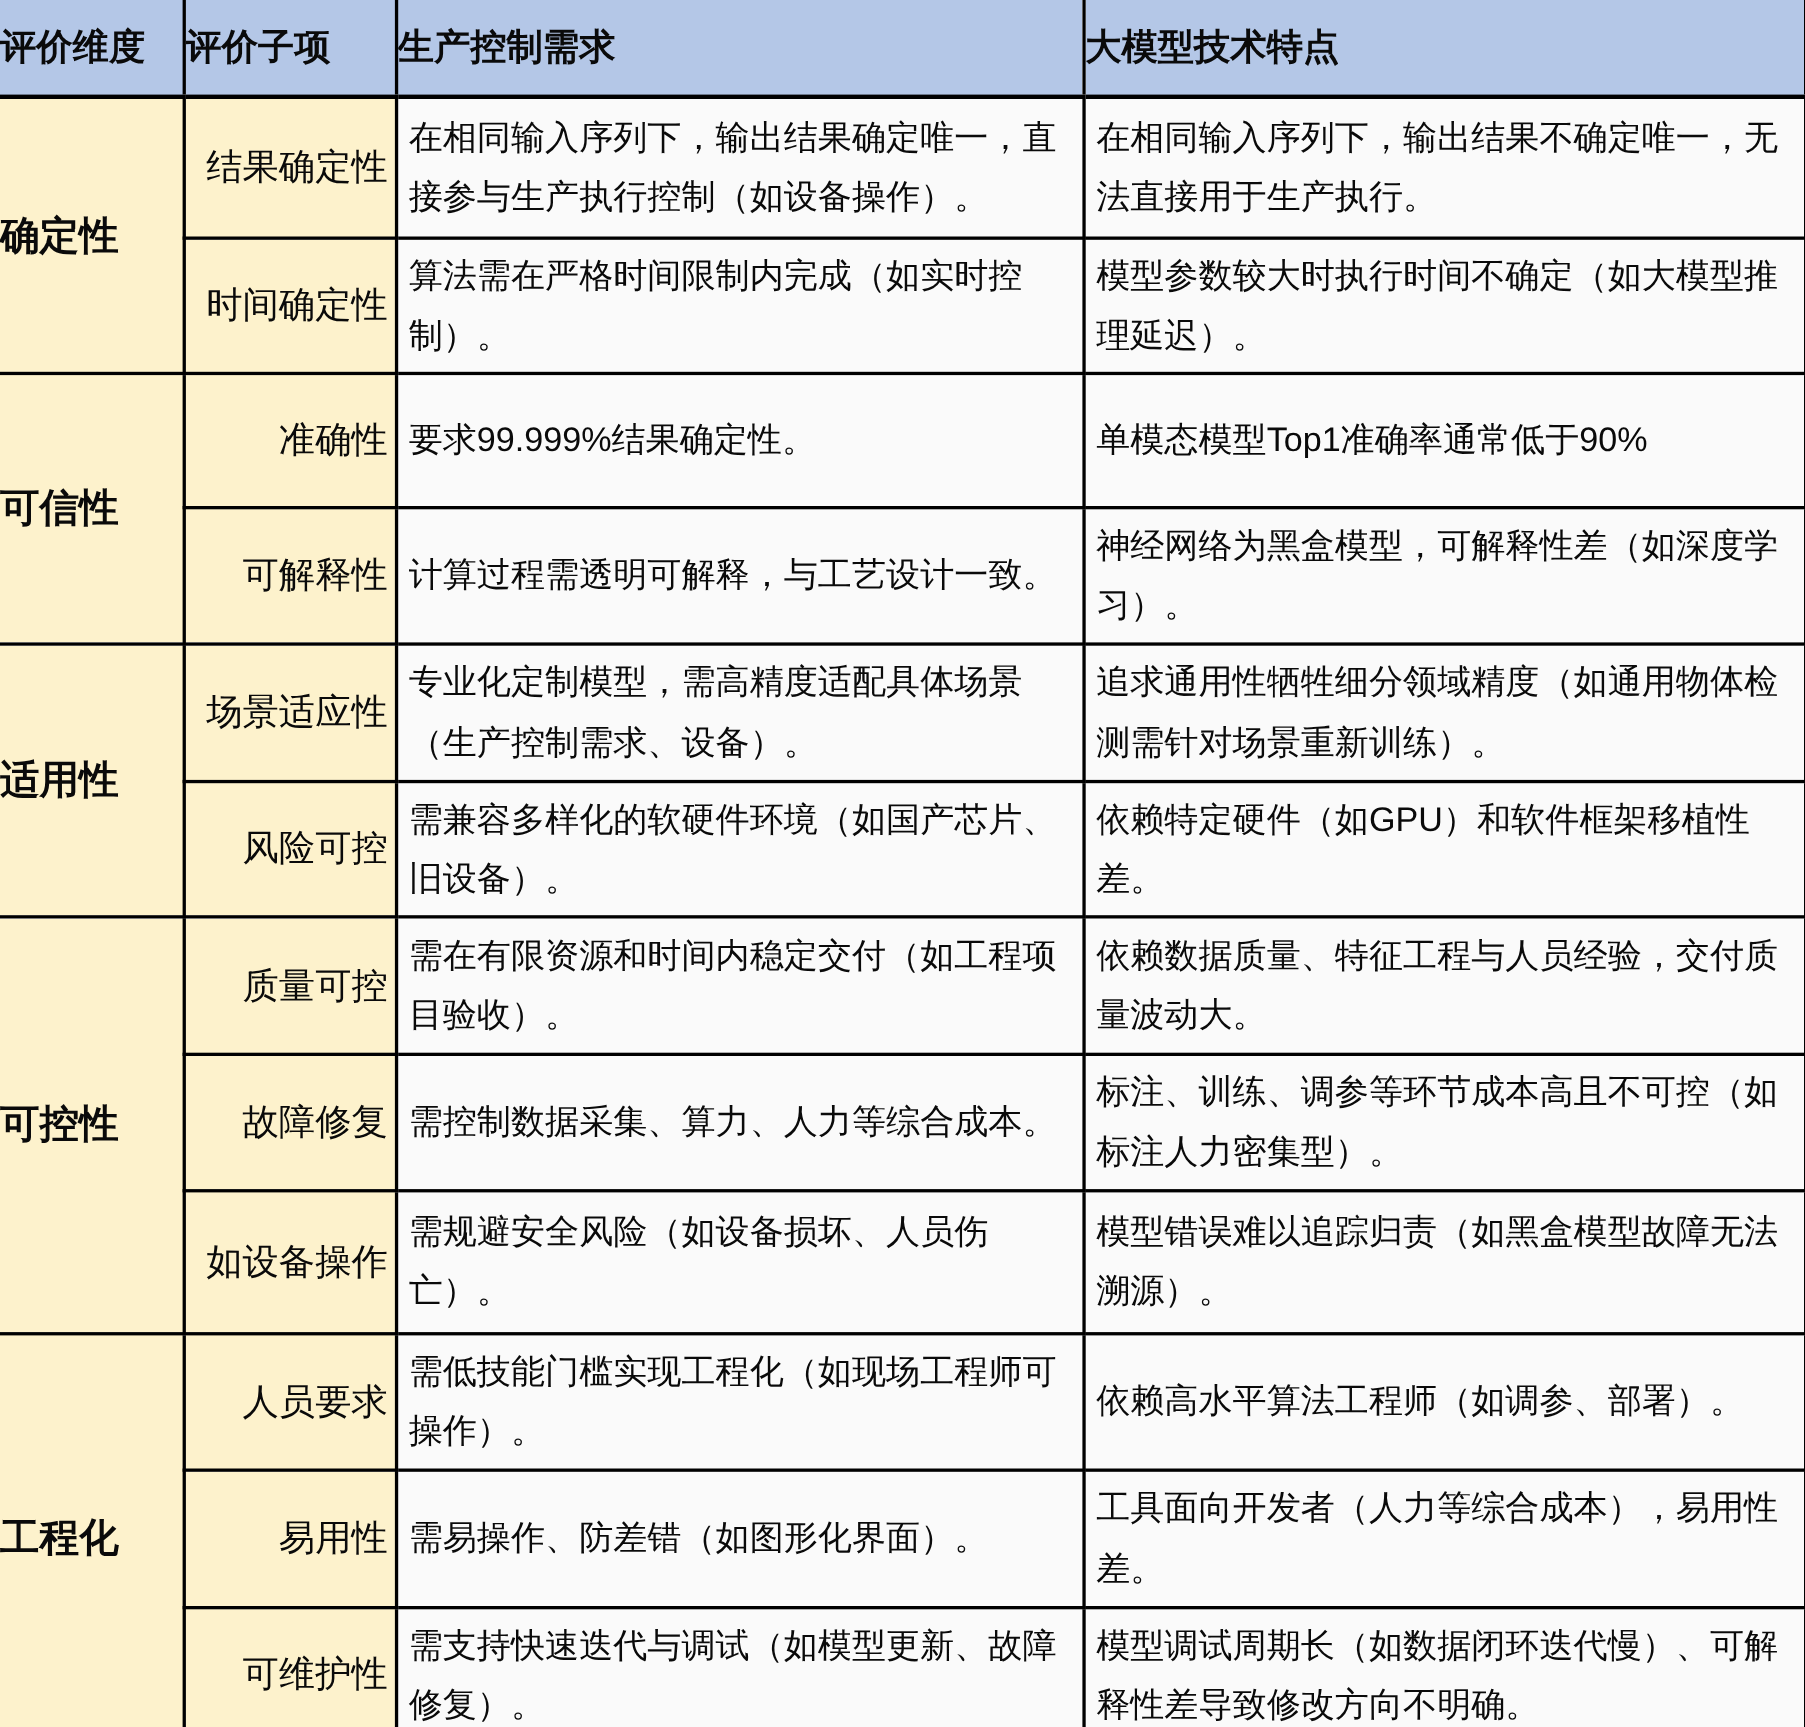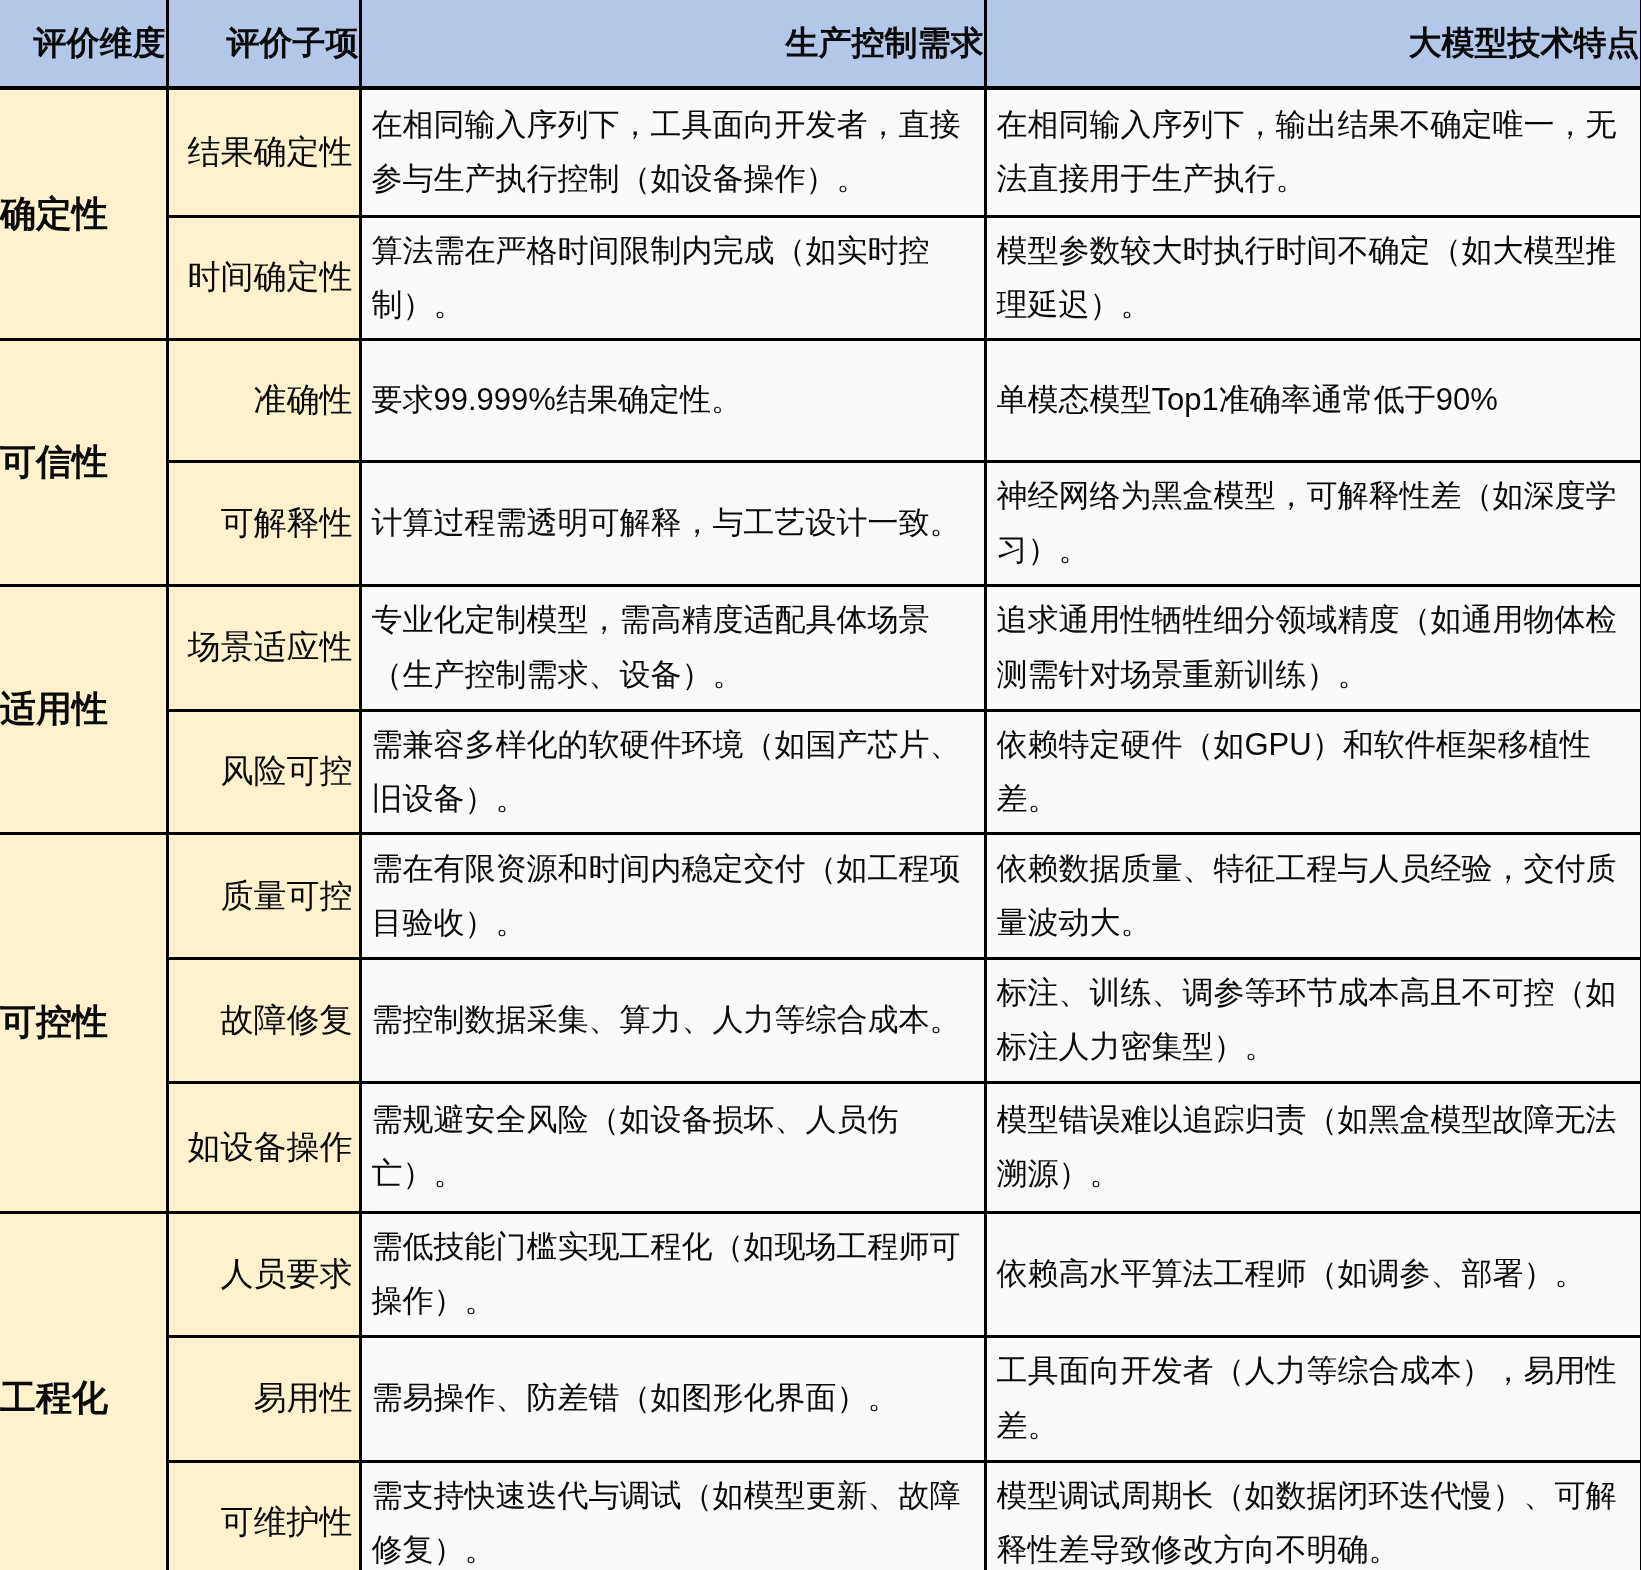--- a/index.html
+++ b/index.html
@@ -34,21 +34,21 @@
   }
   
   table.matrix thead th{border-top:0;}
   table.matrix thead th:first-child{border-left:0;}
   table.matrix td.dim{border-left:0;}
 
   table.matrix thead th{
     background:var(--header-bg);
     font-size:33px;
     font-weight:700;
-    text-align:right;
+    text-align:left;
     border-bottom-width:4px;
   }
   td.dim{
     background:var(--label-bg);
     font-size:36px;
     font-weight:700;
   }
   td.sub{
     background:var(--label-bg);
     font-size:33px;
@@ -82,21 +82,21 @@
         <th>评价子项</th>
         <th>生产控制需求</th>
         <th>大模型技术特点</th>
       </tr>
     </thead>
     <tbody>
 
       <tr style="height:128px">
         <td class="dim" rowspan="2">确定性</td>
         <td class="sub">结果确定性</td>
-        <td class="body">在相同输入序列下，工具面向开发者，直接参与生产执行控制（如设备操作）。</td>
+        <td class="body">在相同输入序列下，输出结果确定唯一，直接参与生产执行控制（如设备操作）。</td>
         <td class="body">在相同输入序列下，输出结果不确定唯一，无法直接用于生产执行。</td>
       </tr>
       <tr style="height:120px">
         <td class="sub">时间确定性</td>
         <td class="body">算法需在严格时间限制内完成（如实时控制）。</td>
         <td class="body">模型参数较大时执行时间不确定（如大模型推理延迟）。</td>
       </tr>
 
       <tr style="height:122px">
         <td class="dim" rowspan="2">可信性</td>

